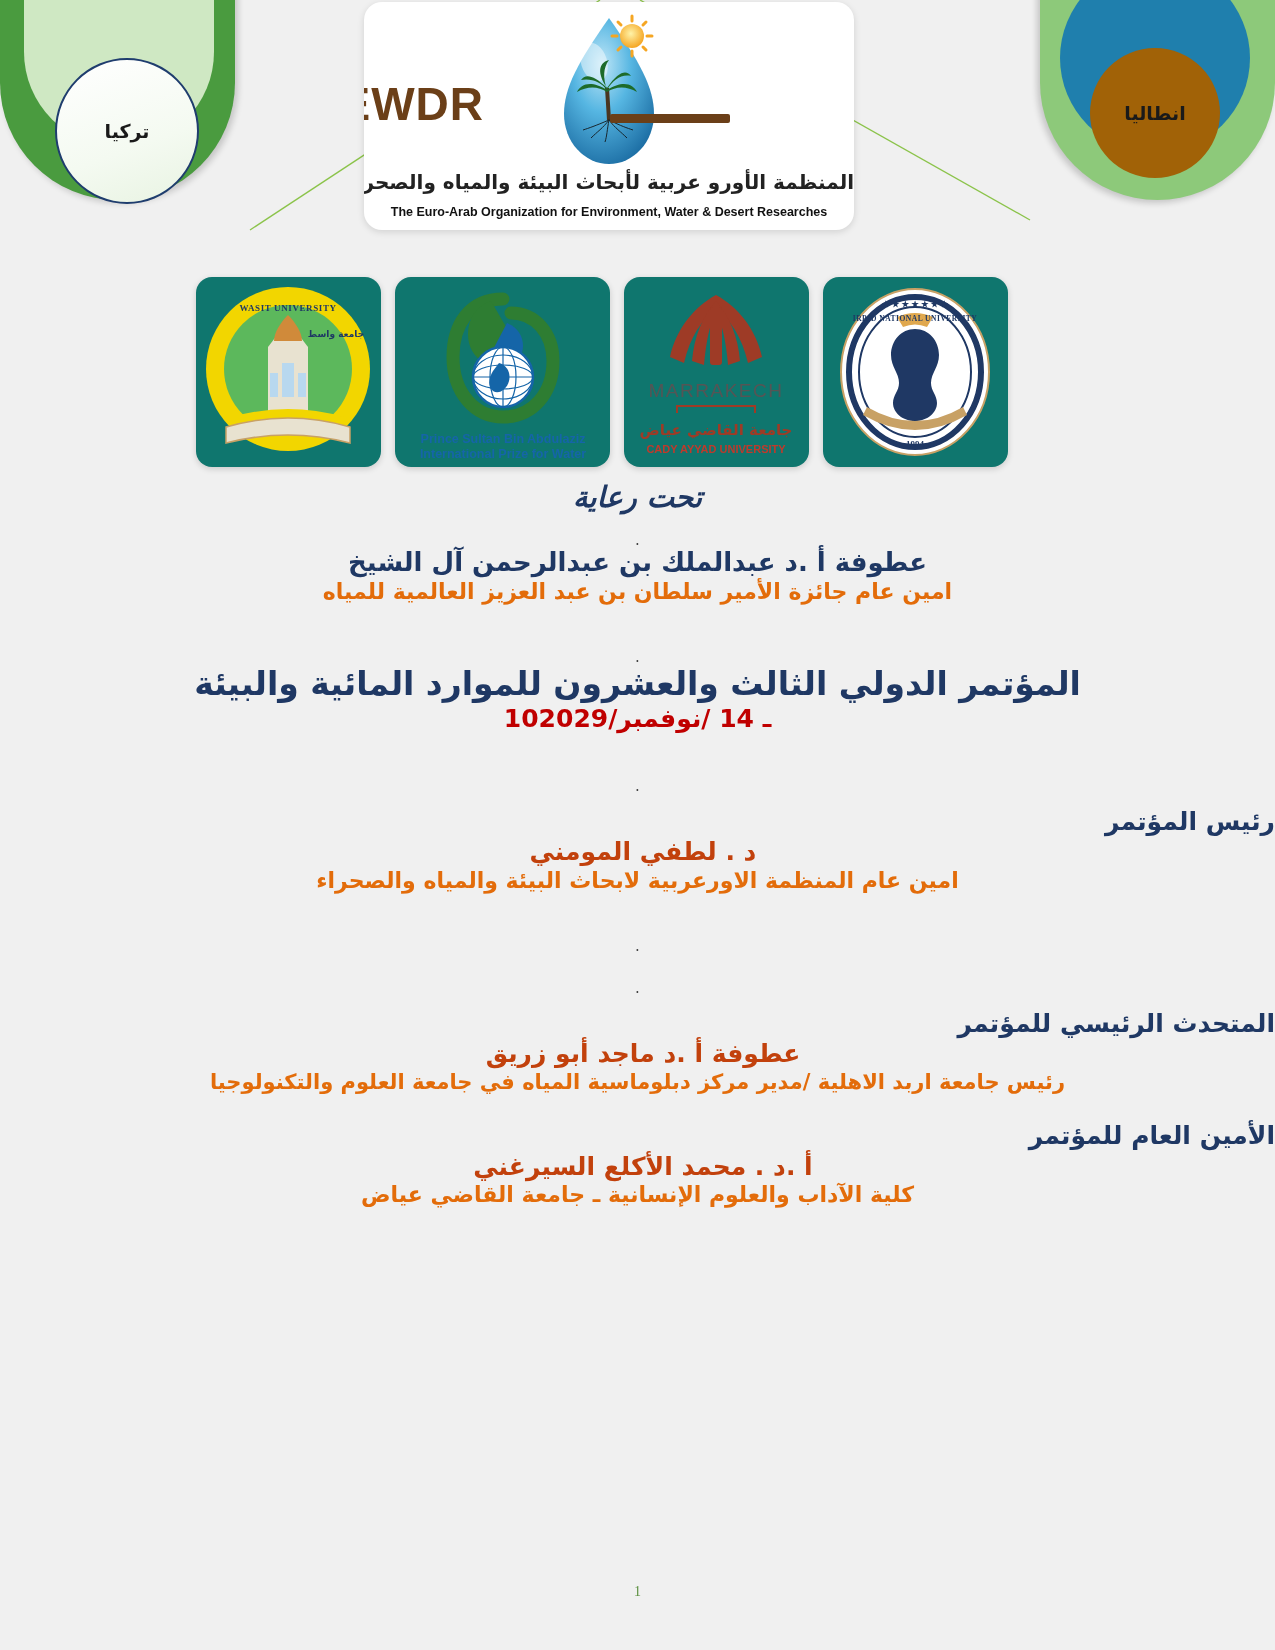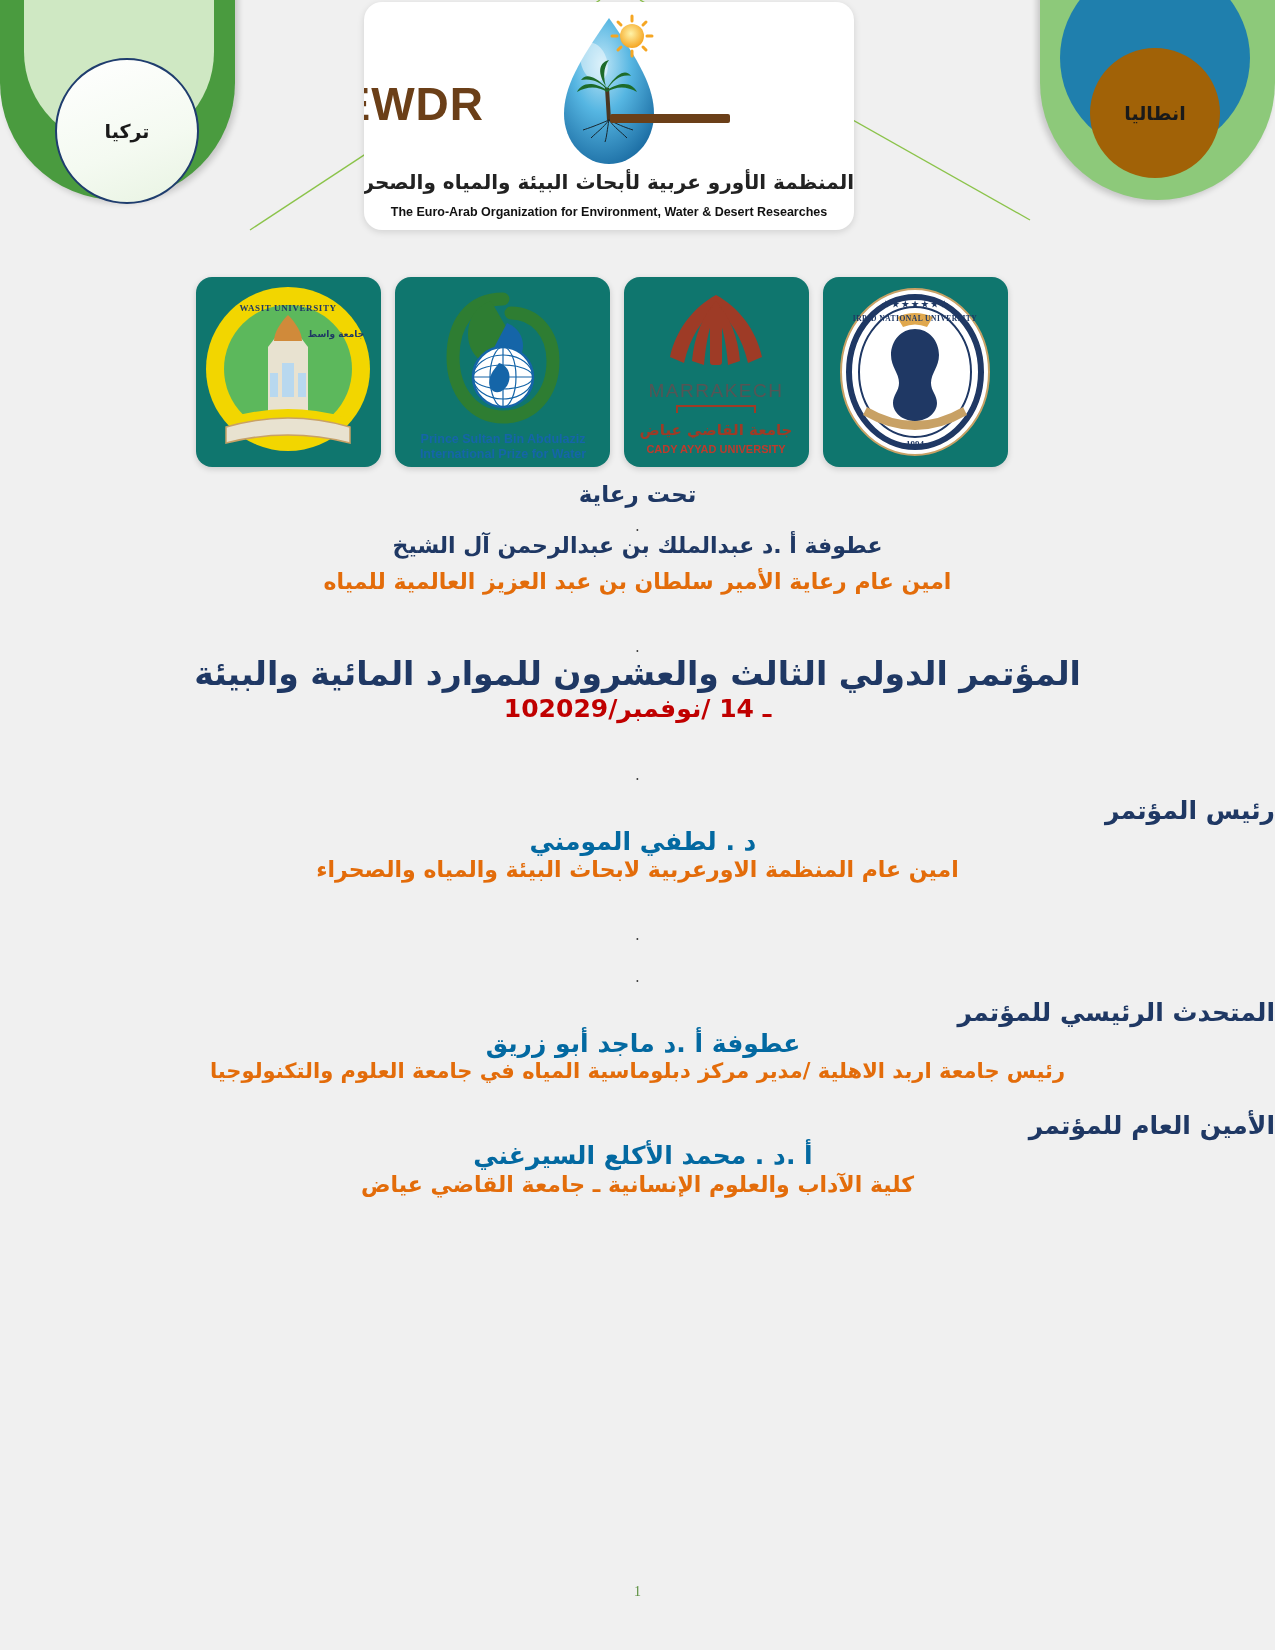--- a/index.html
+++ b/index.html
@@ -96,25 +96,25 @@
   .body-text{
     position:absolute;left:0;top:480px;width:1275px;
     text-align:center;
   }
   .ln{
     white-space:nowrap;line-height:1.22;
     font-family:"DejaVu Sans",sans-serif;font-weight:bold;
   }
   .navy   {color:#1f3864;}
   .orange {color:#e36c0a;}
-  .green  {color:#0369a1;padding-left:11px;}
+  .green  {color:#c2410c;padding-left:11px;}
   .red    {color:#c00000;}
 
-  .t-patronage {font-size:23px;margin-bottom:9px;}
-  .t-name1     {font-size:22px;margin-bottom:9px;}
+  .t-patronage {font-size:29px;margin-bottom:16px;font-style:italic;}
+  .t-name1     {font-size:26px;margin-bottom:0;}
   .t-role1     {font-size:22px;}
   .gap-lg{height:42px;}
   .gap-md{height:26px;}
   .gap-sm{height:14px;}
   .t-conf      {font-size:33px;}
   .t-venue     {font-size:23px;}
   .t-date      {font-size:25px;direction:ltr;}
 
   .t-head      {font-size:25px;text-align:right;}
   .t-person    {font-size:25px;}
@@ -288,21 +288,21 @@
       <text x="140" y="60" text-anchor="middle" font-family="DejaVu Sans, sans-serif" font-size="9" fill="#1f3864" font-weight="bold">جامعة واسط</text>
     </svg>
   </div>
 </div>
 
 <div class="body-text">
 
   <div class="ln navy t-patronage">تحت رعاية</div>
   <span class="dot">.</span>
   <div class="ln navy t-name1">عطوفة أ .د عبدالملك بن عبدالرحمن آل الشيخ</div>
-  <div class="ln orange t-role1">امين عام رعاية الأمير سلطان بن عبد العزيز العالمية للمياه</div>
+  <div class="ln orange t-role1">امين عام جائزة الأمير سلطان بن عبد العزيز العالمية للمياه</div>
 
   <div class="gap-lg"></div>
   <span class="dot">.</span>
 
   <div class="ln navy t-conf">المؤتمر الدولي الثالث والعشرون للموارد المائية والبيئة</div>
   <div class="ln red t-date">10ـ 14 /نوفمبر/2029</div>
 
   <div class="gap-lg"></div>
   <span class="dot">.</span>
   <div class="gap-sm"></div>

